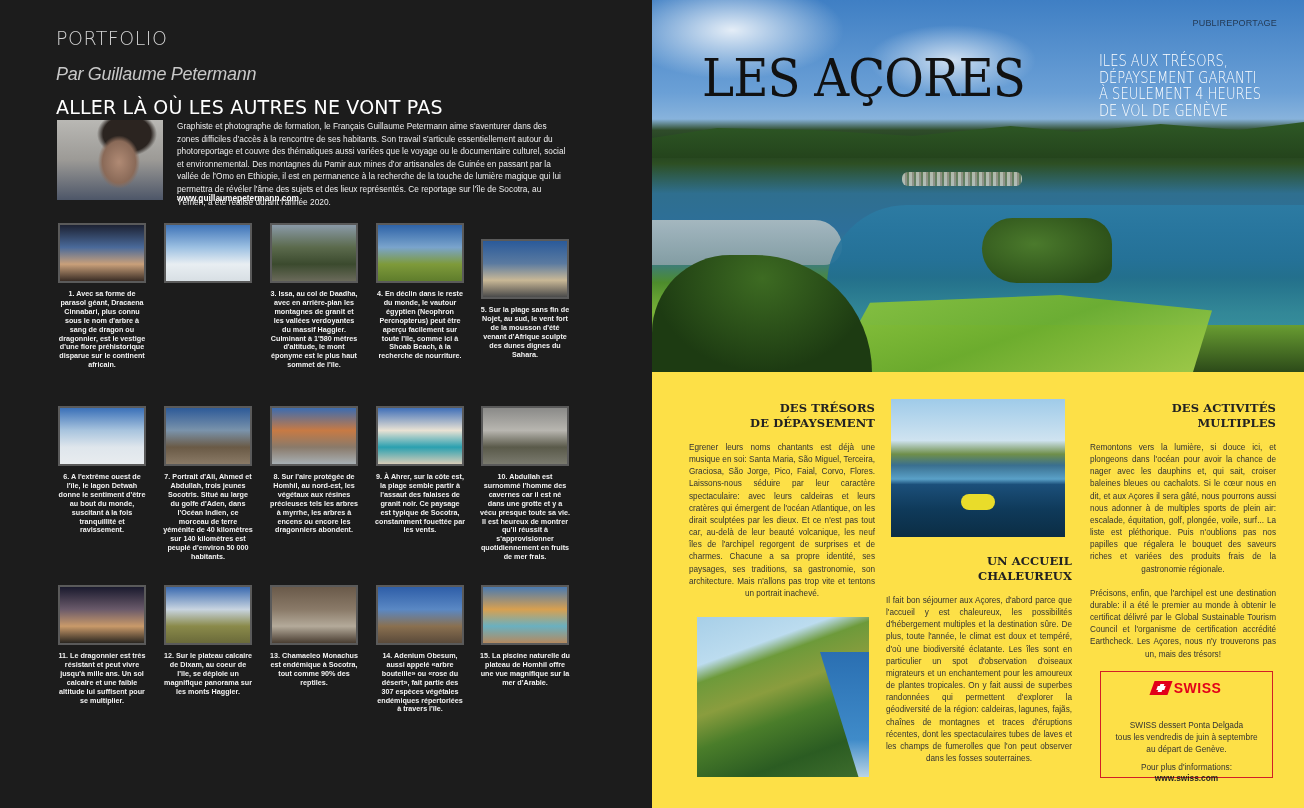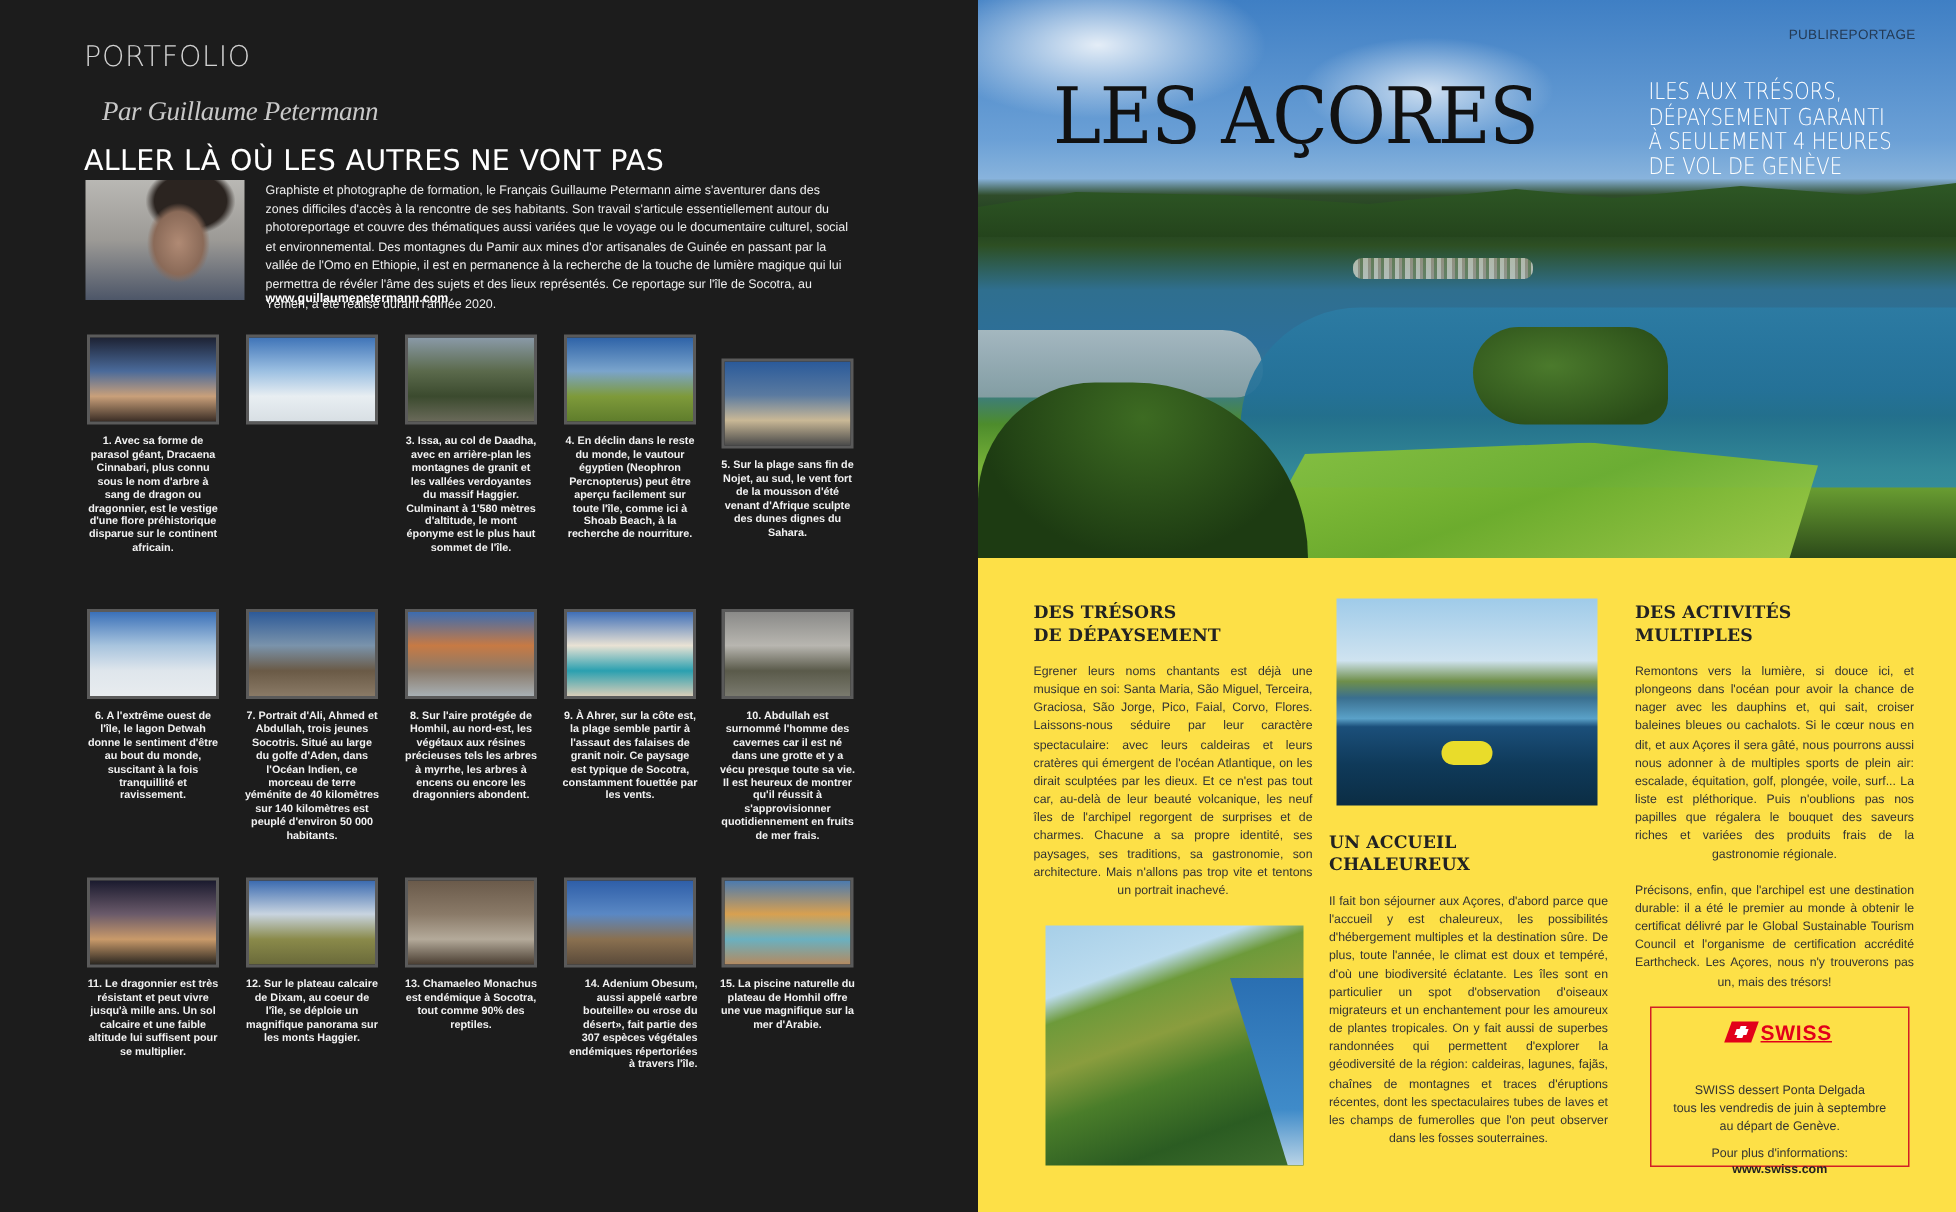--- a/index.html
+++ b/index.html
@@ -2,21 +2,21 @@
 <html><head>
 <meta charset="utf-8">
 <style>
   * { box-sizing: border-box; margin: 0; padding: 0; }
   html, body { width: 1304px; height: 808px; overflow: hidden; background: #ffffff; }
   body { position: relative; font-family: "Liberation Sans", sans-serif; }
 
   
   .left-page { position: absolute; left: 0; top: 0; width: 652px; height: 808px; background: #1c1c1c; color: #eaeaea; }
   .section-label { position: absolute; left: 56px; top: 27px; font-size: 19px; letter-spacing: 0.5px; color: #d2d2d2; font-weight: 300; font-family: "DejaVu Sans", sans-serif; }
-  .byline { position: absolute; left: 68px; top: 64px; font-family: Liberation Serif, serif; font-style: italic; font-size: 18px; color: #c8c8c8; letter-spacing: -0.3px; }
+  .byline { position: absolute; left: 56px; top: 64px; font-family: Liberation Sans, sans-serif; font-style: italic; font-size: 18px; color: #c8c8c8; letter-spacing: -0.3px; }
   .headline { position: absolute; left: 56px; top: 96px; font-size: 19px; color: #ffffff; font-family: "DejaVu Sans", sans-serif; letter-spacing: 0.2px; }
   .portrait { position: absolute; left: 57px; top: 120px; width: 106px; height: 80px; background:
       radial-gradient(ellipse 30px 38px at 62px 42px, #b08a74 0%, #8a6a58 55%, transparent 70%),
       radial-gradient(ellipse 40px 30px at 70px 14px, #2b2420 0%, #2b2420 60%, transparent 75%),
       linear-gradient(180deg, #b9b8b4 0%, #9c9a96 50%, #4d5668 100%); }
   .bio { position: absolute; left: 177px; top: 120px; width: 392px; font-size: 8.3px; line-height: 12.6px; color: #eeeeee; text-align: left; }
   .bio-url { position: absolute; left: 177px; top: 193px; font-size: 8.3px; font-weight: bold; color: #ffffff; }
 
   .thumbs { position: absolute; left: 57px; top: 223px; width: 520px; }
   .thumb-cell { position: absolute; width: 90px; text-align: center; }
@@ -36,37 +36,37 @@
   .hero-hill { position: absolute; left: 0; top: 255px; width: 220px; height: 117px; background: radial-gradient(ellipse at 50% 20%, #3d6b22, #1d3b12 70%); border-radius: 80px 120px 0 0; }
   .hero-island { position: absolute; left: 330px; top: 218px; width: 130px; height: 65px; background: radial-gradient(ellipse at 40% 40%, #4b7a2c, #2a4d18 80%); border-radius: 70px 60px 40px 80px; }
   .hero-ridge { position: absolute; left: 0; top: 118px; width: 652px; height: 40px; background: linear-gradient(180deg, #2f5a26, #24441c); clip-path: polygon(0 50%, 10% 25%, 25% 30%, 40% 45%, 55% 20%, 65% 35%, 78% 15%, 90% 30%, 100% 10%, 100% 100%, 0 100%); }
   .hero-town { position: absolute; left: 250px; top: 172px; width: 120px; height: 14px; background: repeating-linear-gradient(90deg, #e8e2d6 0 3px, #b8a898 3px 5px, #7a8c62 5px 7px); opacity: 0.7; border-radius: 6px; }
 
   .publi { position: absolute; right: 27px; top: 18px; font-size: 9px; letter-spacing: 0.2px; color: #233a55; }
   .title-main { position: absolute; left: 50px; top: 52px; font-family: "DejaVu Serif", serif; font-size: 52px; color: #111; letter-spacing: -1px; transform: scaleX(0.93); transform-origin: left top; line-height: 1; }
   .subtitle { position: absolute; left: 447px; top: 53px; font-size: 15.4px; line-height: 16.5px; color: #ffffff; letter-spacing: 0; font-family: "DejaVu Sans", sans-serif; font-weight: 300; transform: scaleX(0.85); transform-origin: left top; }
 
   .col { position: absolute; }
-  .col-head { font-family: "DejaVu Serif", serif; font-weight: bold; font-size: 11.5px; line-height: 14.5px; color: #222; text-align: left; letter-spacing: 0.1px; }
+  .col-head { font-family: "DejaVu Serif", serif; font-weight: bold; font-size: 11.5px; line-height: 14.5px; color: #222; text-align: right; letter-spacing: 0.1px; }
   .col-text { font-size: 8.2px; line-height: 12.15px; color: #333; text-align: justify; text-align-last: center; }
   .col1 { left: 37px; top: 401px; width: 186px; }
   .col1 .col-text { margin-top: 12px; }
   .col2-img { position: absolute; left: 239px; top: 399px; width: 174px; height: 138px; overflow: hidden;
       background: linear-gradient(180deg, #9fcbe9 0%, #cfe3f0 30%, #6f8f4a 40%, #3a6f8f 48%, #5aa1c8 58%, #1b4f7a 62%, #0f3a5a 80%, #0b2d44 100%); }
   .diver { position: absolute; left: 70px; top: 95px; width: 34px; height: 16px; background: #e9dc2a; border-radius: 8px; }
   .col2 { left: 234px; top: 554px; width: 186px; }
   .col2 .col-text { margin-top: 12px; }
   .col1-img { position: absolute; left: 45px; top: 617px; width: 172px; height: 160px;
       background: linear-gradient(160deg, #a7cfe8 0%, #bcdcef 22%, #6d9a3a 30%, #8a9d3e 45%, #4a7d2a 60%, #2b5c22 80%, #3f6e2e 100%); overflow: hidden; }
   .sea-strip { position: absolute; right: 0; top: 35px; width: 70px; height: 125px; background: linear-gradient(180deg, #2a6fb2, #3f8bc9 70%, #bad4e6); clip-path: polygon(30% 0, 100% 0, 100% 100%, 85% 100%); }
   .col3 { left: 438px; top: 401px; width: 186px; }
   .col3 .col-text { margin-top: 12px; }
 
   .swiss-box { position: absolute; left: 448px; top: 671px; width: 173px; height: 107px; border: 1.5px solid #d21f26; text-align: center; padding-top: 8px; }
-  .swiss-logo { display: inline-flex; align-items: center; gap: 4px; font-weight: bold; font-size: 14px; color: #e2001a; letter-spacing: 0.5px; font-family: "Liberation Sans", sans-serif; text-decoration: underline; }
+  .swiss-logo { display: inline-flex; align-items: center; gap: 4px; font-weight: bold; font-size: 14px; color: #e2001a; letter-spacing: 0.5px; font-family: "Liberation Sans", sans-serif; }
   .swiss-flag { width: 18px; height: 14px; background: #e2001a; transform: skewX(-20deg); position: relative; }
   .swiss-flag::before { content: ""; position: absolute; left: 7px; top: 3px; width: 4px; height: 8px; background: #fff; }
   .swiss-flag::after { content: ""; position: absolute; left: 5px; top: 5px; width: 8px; height: 4px; background: #fff; }
   .swiss-text { font-size: 8.3px; line-height: 12px; color: #333; margin-top: 20px; }
   .swiss-more { font-size: 8.3px; line-height: 12px; color: #333; margin-top: 6px; }
   .swiss-url { font-size: 8.3px; font-weight: bold; color: #222; }
 </style>
 </head>
 <body>
 
@@ -123,21 +123,21 @@
         <div class="thumb-caption">11. Le dragonnier est très résistant et peut vivre jusqu'à mille ans. Un sol calcaire et une faible altitude lui suffisent pour se multiplier.</div>
       </div>
       <div class="thumb-cell" style="left: 106px; top: 362px;">
         <div class="thumb-img" style="background: linear-gradient(rgb(58, 106, 176) 0%, rgb(200, 212, 224) 40%, rgb(138, 138, 74) 70%, rgb(106, 106, 58) 100%);"></div>
         <div class="thumb-caption">12. Sur le plateau calcaire de Dixam, au coeur de l'île, se déploie un magnifique panorama sur les monts Haggier.</div>
       </div>
       <div class="thumb-cell" style="left: 212px; top: 362px;">
         <div class="thumb-img" style="background: linear-gradient(rgb(106, 90, 74) 0%, rgb(138, 122, 104) 40%, rgb(180, 170, 154) 70%, rgb(74, 62, 50) 100%);"></div>
         <div class="thumb-caption">13. Chamaeleo Monachus est endémique à Socotra, tout comme 90% des reptiles.</div>
       </div>
-      <div class="thumb-cell" style="left: 318px; top: 362px; text-align: right;">
+      <div class="thumb-cell" style="left: 318px; top: 362px;">
         <div class="thumb-img" style="background: linear-gradient(rgb(46, 94, 168) 0%, rgb(90, 136, 196) 40%, rgb(138, 112, 80) 70%, rgb(90, 74, 58) 100%);"></div>
         <div class="thumb-caption">14. Adenium Obesum, aussi appelé «arbre bouteille» ou «rose du désert», fait partie des 307 espèces végétales endémiques répertoriées à travers l'île.</div>
       </div>
       <div class="thumb-cell" style="left: 423px; top: 362px;">
         <div class="thumb-img" style="background: linear-gradient(rgb(74, 122, 176) 0%, rgb(216, 160, 80) 40%, rgb(106, 176, 192) 70%, rgb(180, 138, 96) 100%);"></div>
         <div class="thumb-caption">15. La piscine naturelle du plateau de Homhil offre une vue magnifique sur la mer d'Arabie.</div>
       </div>
     </div>
 </div>
 

